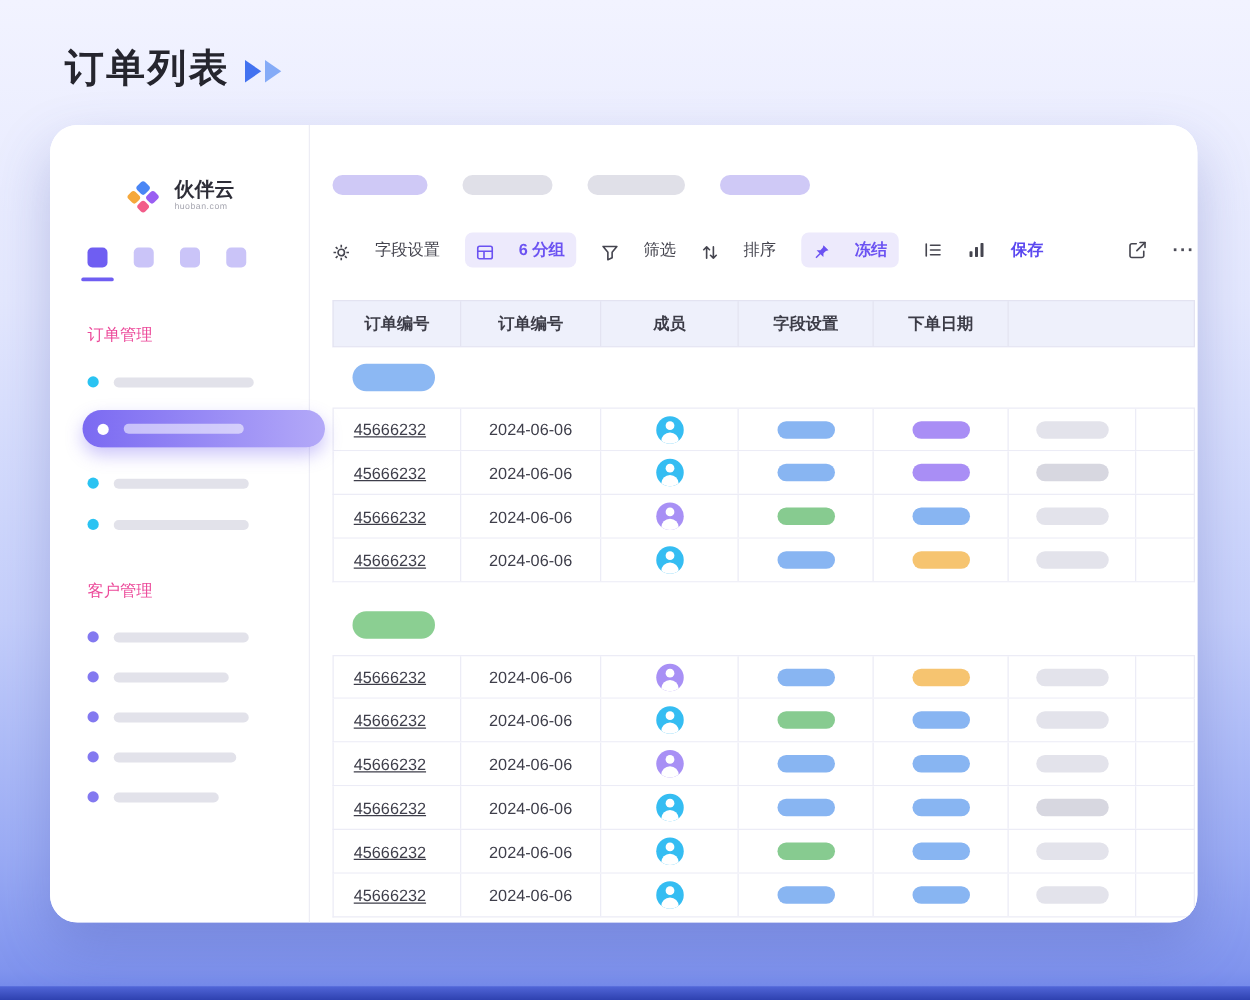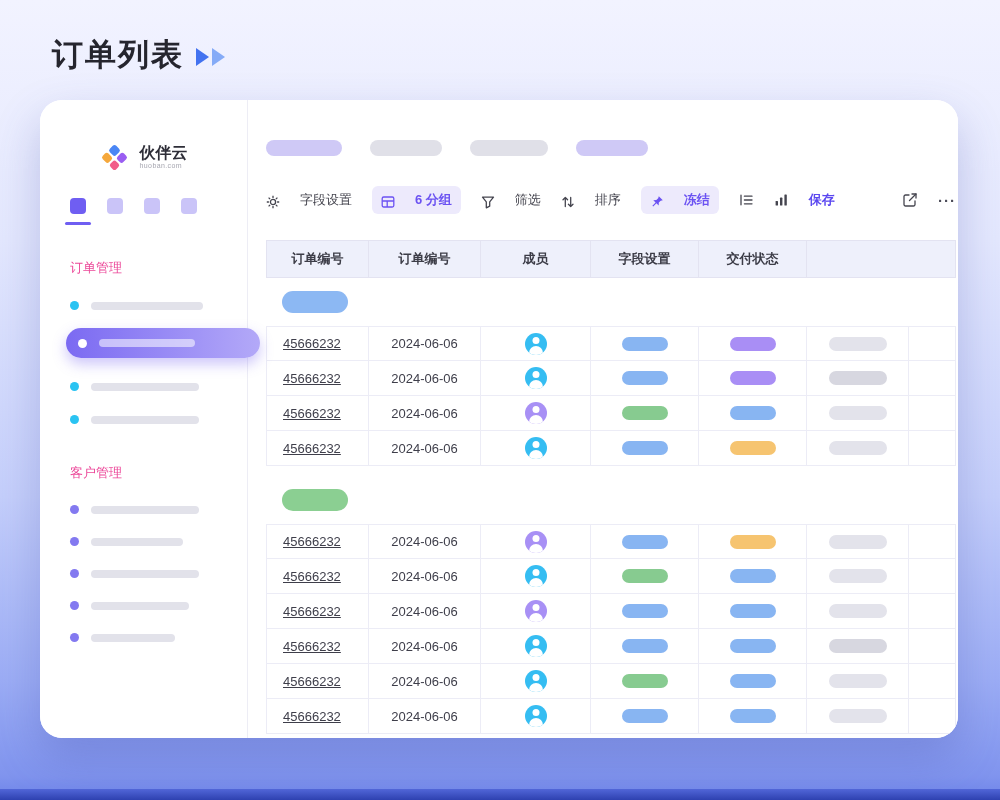--- a/index.html
+++ b/index.html
@@ -263,21 +263,21 @@
 
       <div class="more">···</div>
     </div>
 
     <div class="table">
       <div class="thead">
         <div class="w1">订单编号</div>
         <div class="w2">订单编号</div>
         <div class="w3">成员</div>
         <div class="w4">字段设置</div>
-        <div class="w5">交付状态</div>
+        <div class="w5">下单日期</div>
         <div class="w7"></div>
       </div>
       <div>
           <div class="group-row">
             <div class="gpill" style="background: rgb(140, 184, 243);"></div>
           </div>
           <div class="trow first">
             <div class="cell c1 w1">45666232</div>
             <div class="cell w2">2024-06-06</div>
             <div class="cell w3">

